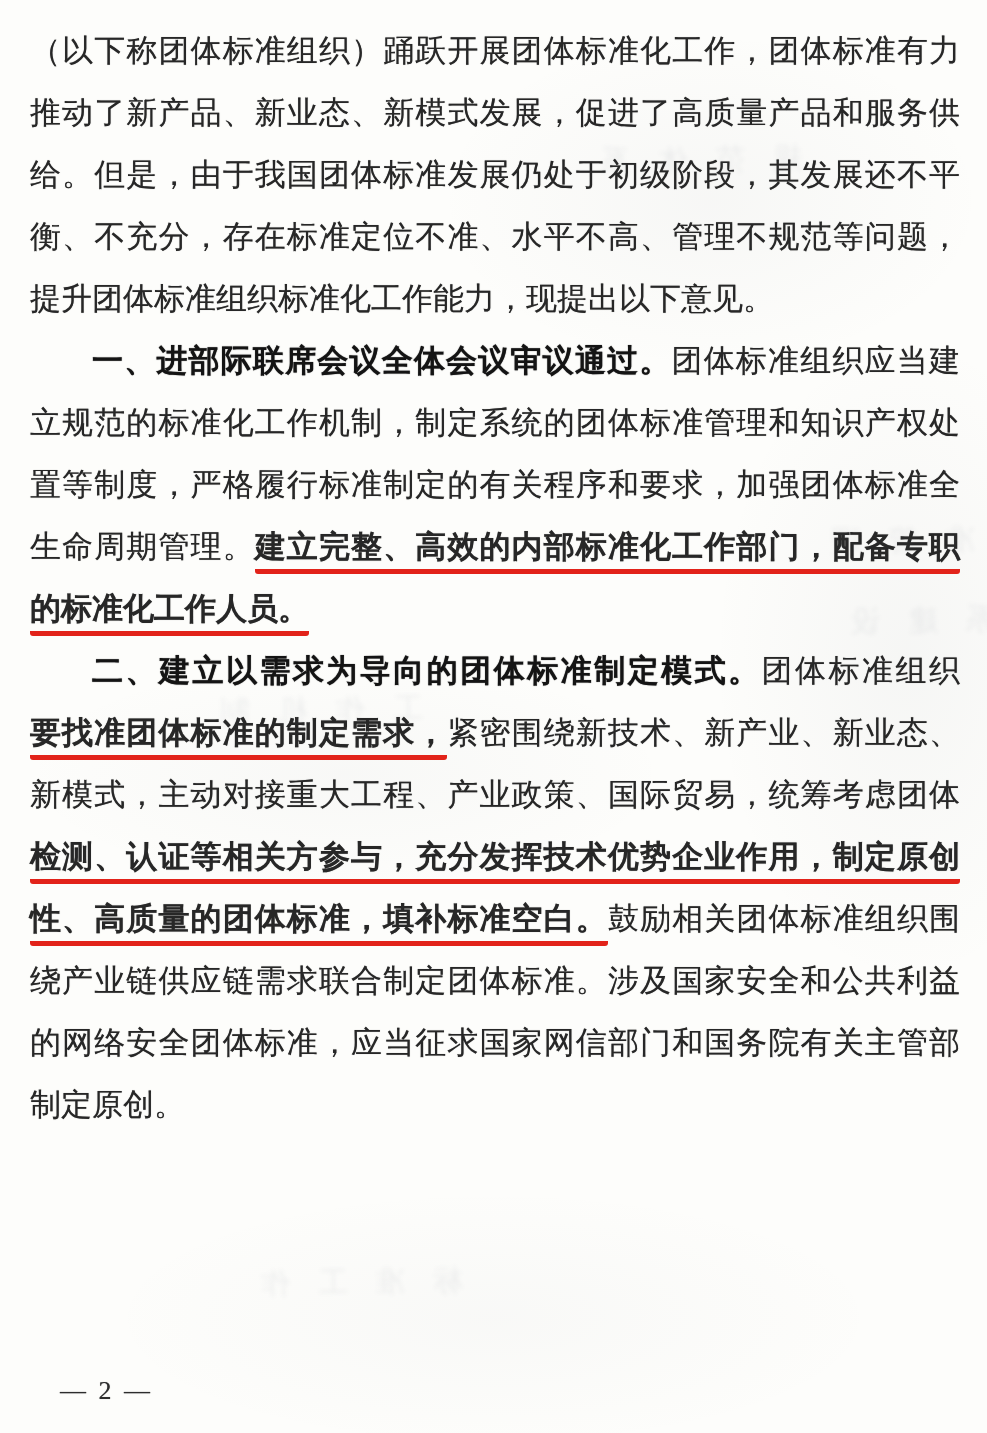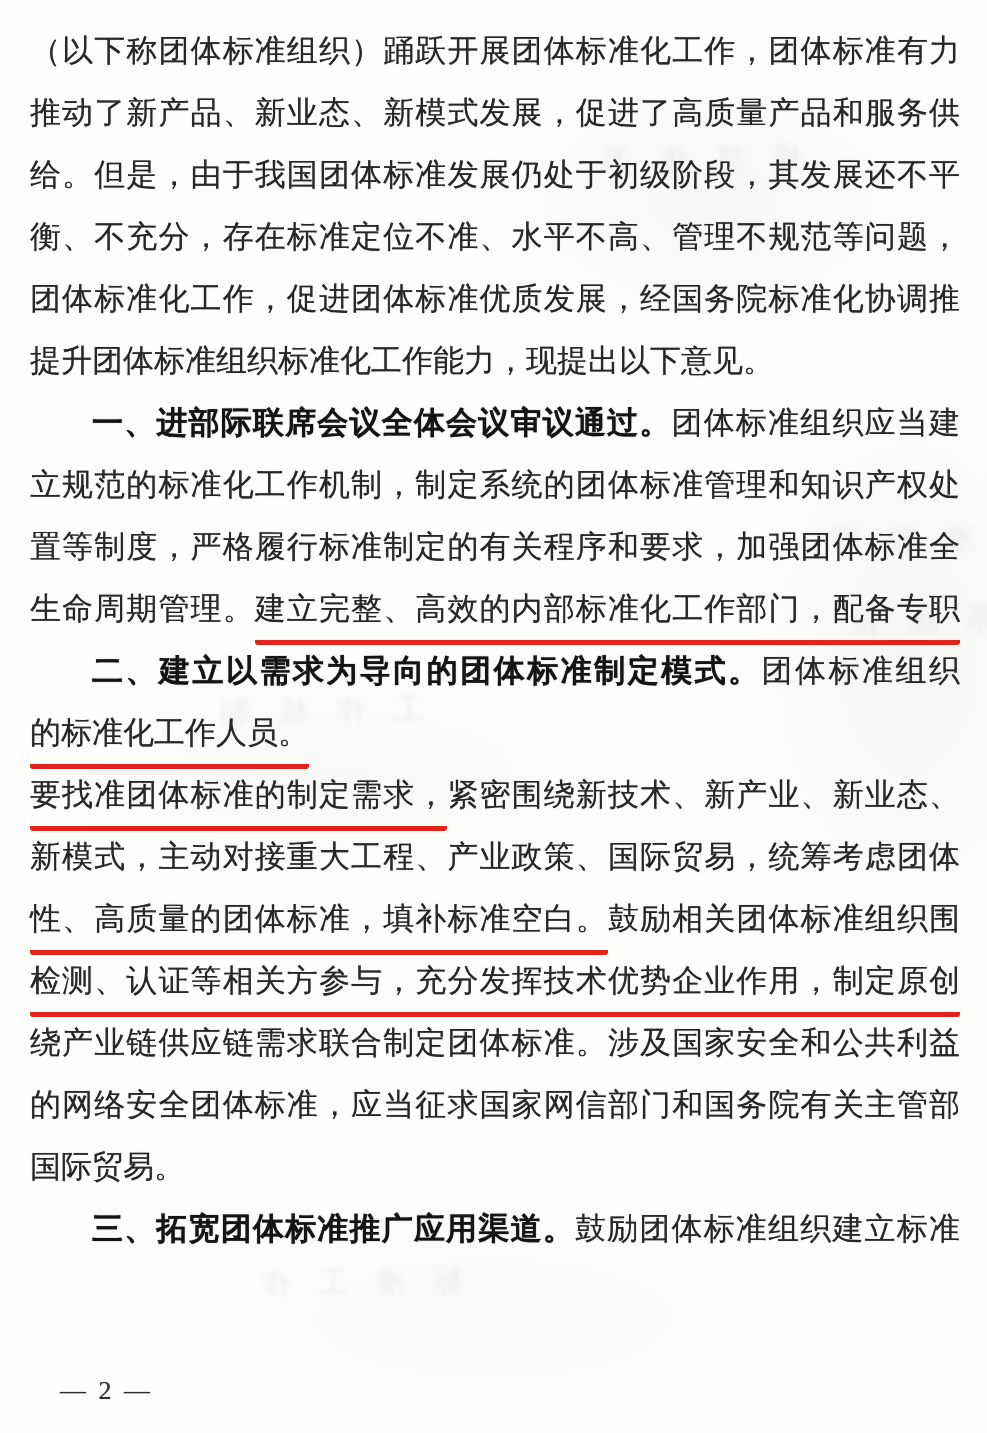--- a/index.html
+++ b/index.html
@@ -29,22 +29,23 @@
     line-height:62px;
     color:var(--ink);
     text-shadow:0 0 0.7px rgba(45,45,45,0.65);
   }
   .line{height:62px;overflow:visible;}
   .line.justify{text-align:justify;text-align-last:justify;text-justify:inter-character;}
   .line.indent{text-indent:62px;}
   .bold{font-weight:bold;color:var(--heading-ink);text-shadow:0 0 1px rgba(10,10,10,0.75);}
   .ul{
     border-bottom:5px solid var(--red);
-    padding-bottom:14px;
+    padding-bottom:5px;
     border-radius:3px;
+    font-weight:bold;
   }
   .footer{
     position:absolute;
     left:60px;top:1376px;
     font-size:26px;
     color:#2d2d2d;
     letter-spacing:3px;
     text-shadow:0 0 0.7px rgba(45,45,45,0.6);
   }
   .ghost{
@@ -61,36 +62,34 @@
 </style>
 </head>
 <body>
 
 <div class="page">
   <div class="doc">
       <div class="line justify"><span class="">（以下称团体标准组织）踊跃开展团体标准化工作，团体标准有力</span></div>
       <div class="line justify"><span class="">推动了新产品、新业态、新模式发展，促进了高质量产品和服务供</span></div>
       <div class="line justify"><span class="">给。但是，由于我国团体标准发展仍处于初级阶段，其发展还不平</span></div>
       <div class="line justify"><span class="">衡、不充分，存在标准定位不准、水平不高、管理不规范等问题，</span></div>
-      <div class="line justify"><span class="">团体标准化工作，促进团体标准优质发展，经国务院标准化协调推</span></div>
       <div class="line"><span class="">提升团体标准组织标准化工作能力，现提出以下意见。</span></div>
       <div class="line justify indent"><span class="bold ">一、进部际联席会议全体会议审议通过。</span><span class="">团体标准组织应当建</span></div>
       <div class="line justify"><span class="">立规范的标准化工作机制，制定系统的团体标准管理和知识产权处</span></div>
       <div class="line justify"><span class="">置等制度，严格履行标准制定的有关程序和要求，加强团体标准全</span></div>
       <div class="line justify"><span class="">生命周期管理。</span><span class="ul">建立完整、高效的内部标准化工作部门，配备专职</span></div>
+      <div class="line"><span class="ul">的标准化工作人员。</span></div>
       <div class="line justify indent"><span class="bold ">二、建立以需求为导向的团体标准制定模式。</span><span class="">团体标准组织</span></div>
-      <div class="line"><span class="ul">的标准化工作人员。</span></div>
       <div class="line justify"><span class="ul">要找准团体标准的制定需求，</span><span class="">紧密围绕新技术、新产业、新业态、</span></div>
       <div class="line justify"><span class="">新模式，主动对接重大工程、产业政策、国际贸易，统筹考虑团体</span></div>
+      <div class="line justify"><span class="ul">检测、认证等相关方参与，充分发挥技术优势企业作用，制定原创</span></div>
       <div class="line justify"><span class="ul">性、高质量的团体标准，填补标准空白。</span><span class="">鼓励相关团体标准组织围</span></div>
-      <div class="line justify"><span class="ul">检测、认证等相关方参与，充分发挥技术优势企业作用，制定原创</span></div>
       <div class="line justify"><span class="">绕产业链供应链需求联合制定团体标准。涉及国家安全和公共利益</span></div>
       <div class="line justify"><span class="">的网络安全团体标准，应当征求国家网信部门和国务院有关主管部</span></div>
-      <div class="line"><span class="">国际贸易。</span></div>
-      <div class="line justify indent"><span class="bold ">三、拓宽团体标准推广应用渠道。</span><span class="">鼓励团体标准组织建立标准</span></div>
+      <div class="line"><span class="">制定原创。</span></div>
     </div>
   <div class="footer">— 2 —</div>
 <div class="ghost" style="left: 590px; top: 140px;">规 范 体 系</div>
     <div class="ghost" style="left: 820px; top: 520px;">标 准 管 理</div>
     <div class="ghost" style="left: 840px; top: 600px;">体 系 建 设</div>
     <div class="ghost" style="left: 210px; top: 690px;">工 作 机 制</div>
     <div class="ghost" style="left: 250px; top: 1262px;">标 准 工 作</div>
   </div>
 
 </body></html>

